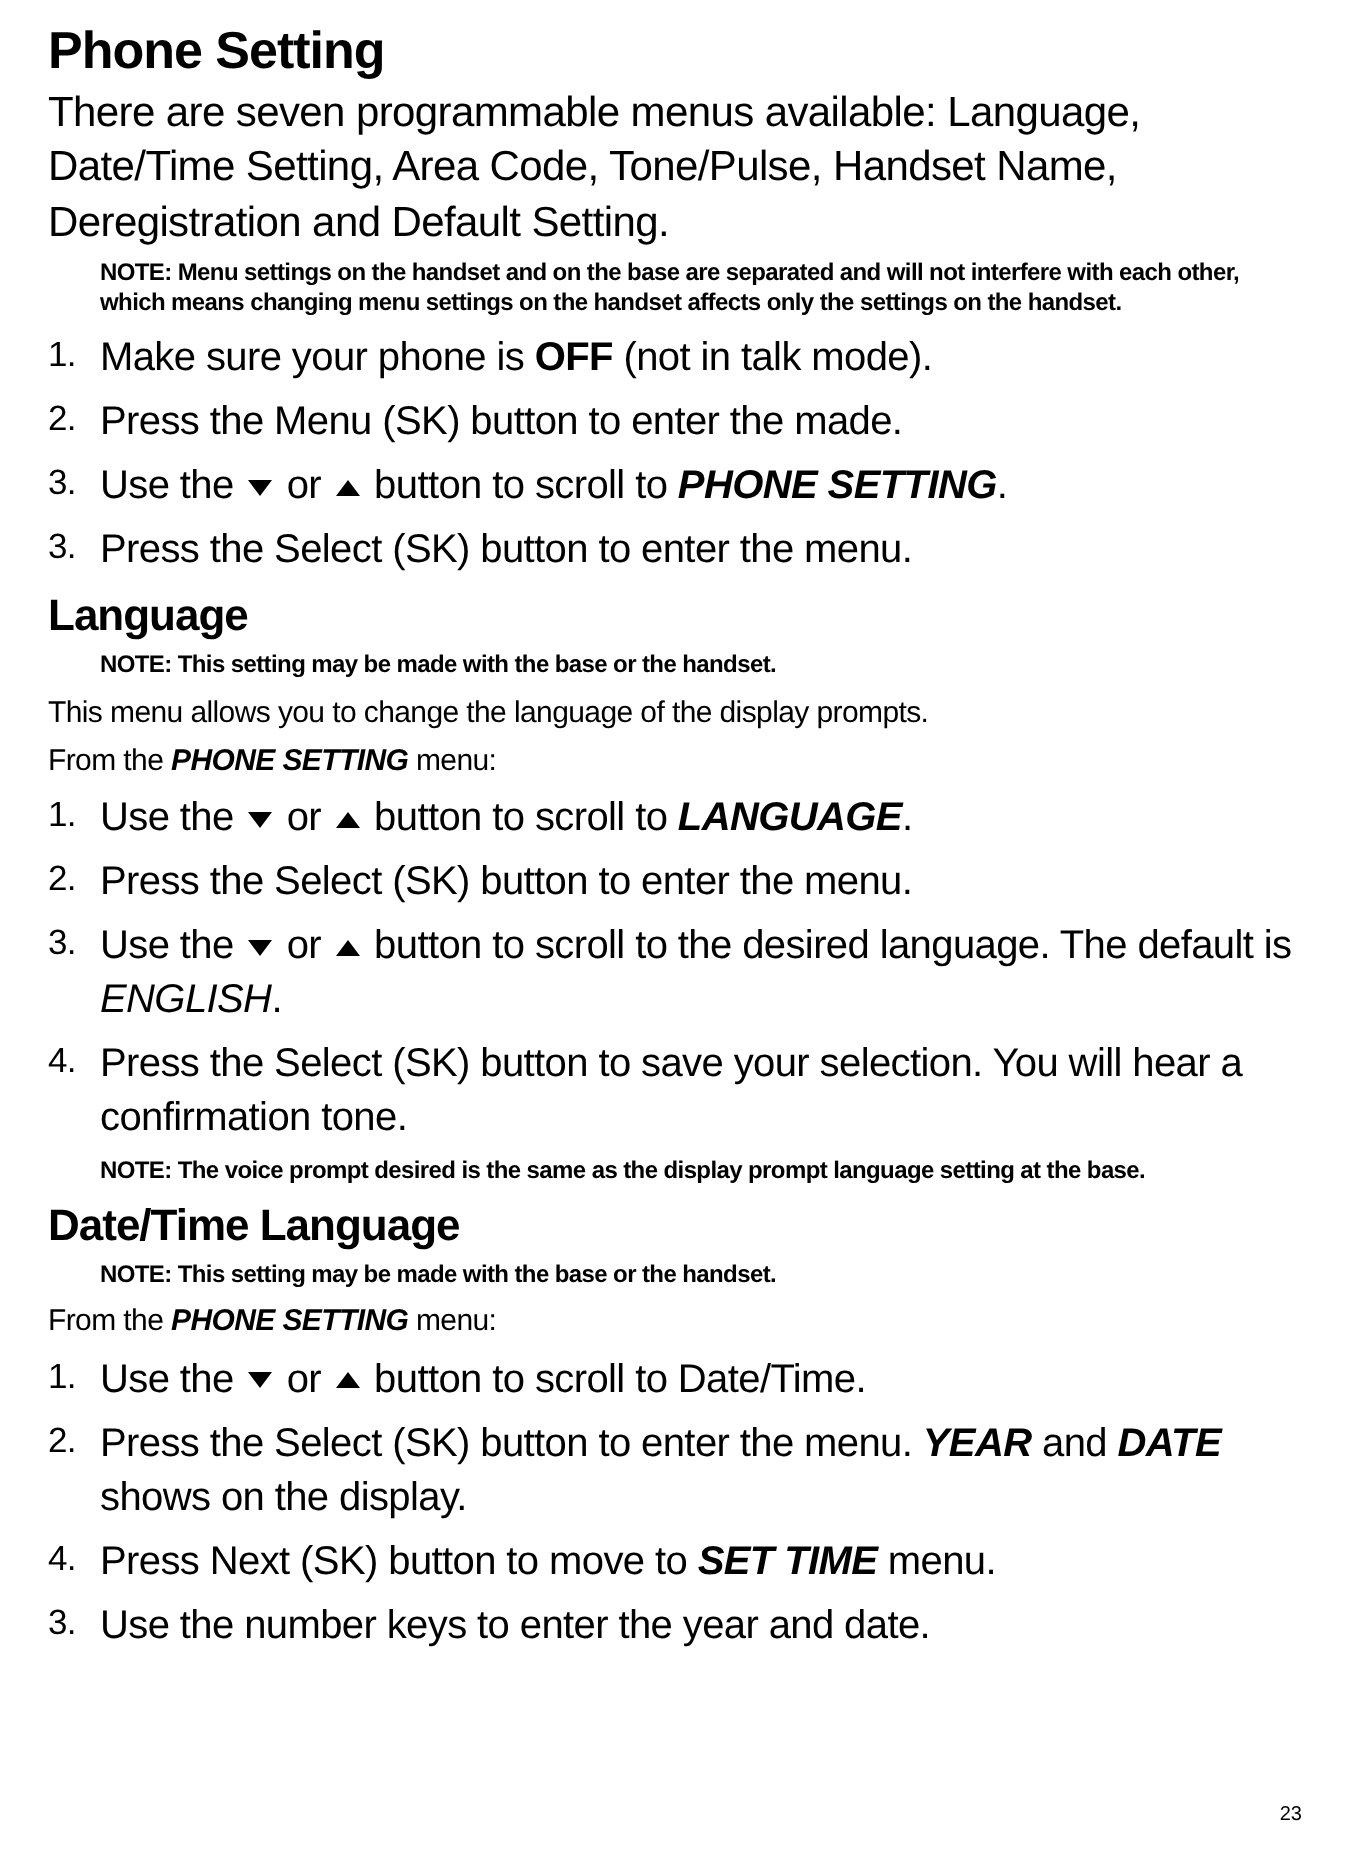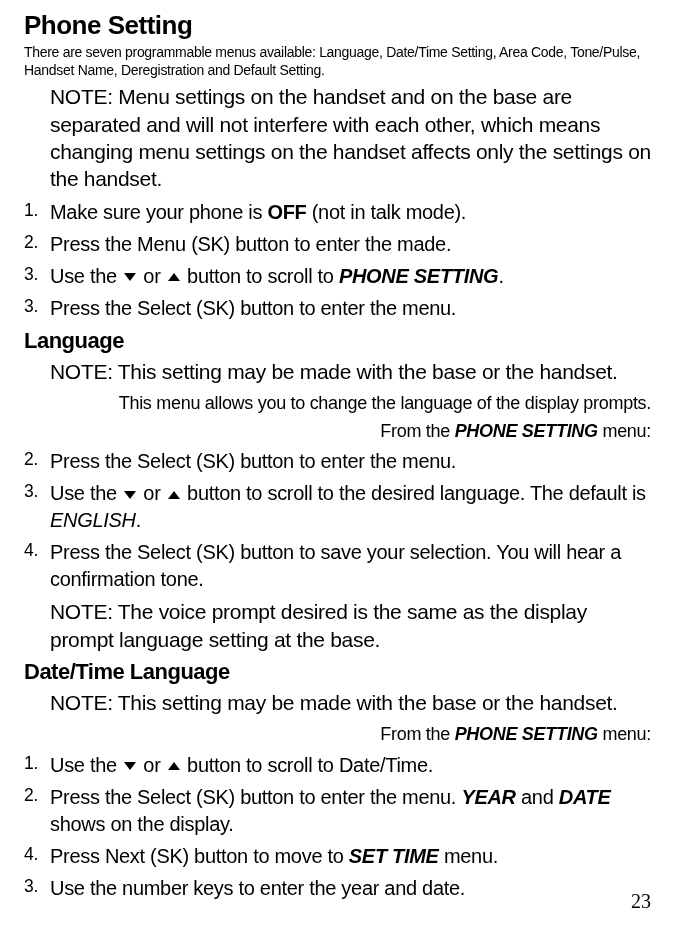--- a/index.html
+++ b/index.html
@@ -23,39 +23,38 @@
       letter-spacing: -0.5px;
     }
     h2 {
       font-size: 22px;
       font-weight: bold;
       margin-top: 6px;
       margin-bottom: 0;
       letter-spacing: -0.5px;
     }
     .intro {
-      font-size: 14px;
+      font-size: 21px;
       line-height: 1.3;
       margin-bottom: 4px;
       letter-spacing: -0.3px;
     }
     .note {
-      font-size: 21px;
-      font-weight: normal;
+      font-size: 12px;
+      font-weight: bold;
       line-height: 1.3;
       padding-left: 26px;
       margin: 4px 0 6px 0;
       letter-spacing: -0.3px;
     }
     .body-text {
-      font-size: 18px;
+      font-size: 15px;
       line-height: 1.35;
       margin: 4px 0;
       letter-spacing: -0.3px;
-      text-align: right;
     }
     ol {
       list-style: none;
       counter-reset: item;
       margin: 4px 0;
     }
     ol li {
       font-size: 20px;
       line-height: 1.35;
       margin: 5px 0;
@@ -69,22 +68,21 @@
       left: 0;
       font-size: 17.5px;
     }
     .bold { font-weight: bold; }
     .bolditalic { font-weight: bold; font-style: italic; }
     .italic { font-style: italic; }
     .page-number {
       position: absolute;
       bottom: 16px;
       right: 24px;
-      font-size: 20px;
-      font-family: Liberation Serif, serif;
+      font-size: 10px;
     }
     .triangle-down, .triangle-up {
       display: inline-block;
       width: 0;
       height: 0;
       vertical-align: middle;
     }
     .triangle-down {
       border-left: 6px solid transparent;
       border-right: 6px solid transparent;
@@ -121,20 +119,23 @@
 <h2>Language</h2>
 <p class="note">NOTE: This setting may be made with the base or the handset.</p>
 
 <p class="body-text">This menu allows you to change the language of the display prompts.</p>
 
 <p class="body-text">
   <span>From the </span><span class="bolditalic">PHONE SETTING</span><span> menu:</span>
 </p>
 
 <ol>
+  <li data-num="1">
+    <span>Use the </span><span class="triangle-down"></span><span> or </span><span class="triangle-up"></span><span>  button to scroll to </span><span class="bolditalic">LANGUAGE</span><span>.</span>
+  </li>
   <li data-num="2">Press the Select (SK) button to enter the menu.</li>
   <li data-num="3">
     <span>Use the </span><span class="triangle-down"></span><span> or </span><span class="triangle-up"></span><span>  button to scroll to the desired language. The default is </span><span class="italic">ENGLISH</span><span>.</span>
   </li>
   <li data-num="4">Press the Select (SK) button to save your selection. You will hear a confirmation tone.</li>
 </ol>
 
 <p class="note">NOTE: The voice prompt desired is the same as the display prompt language setting at the base.</p>
 
 <h2>Date/Time Language</h2>

